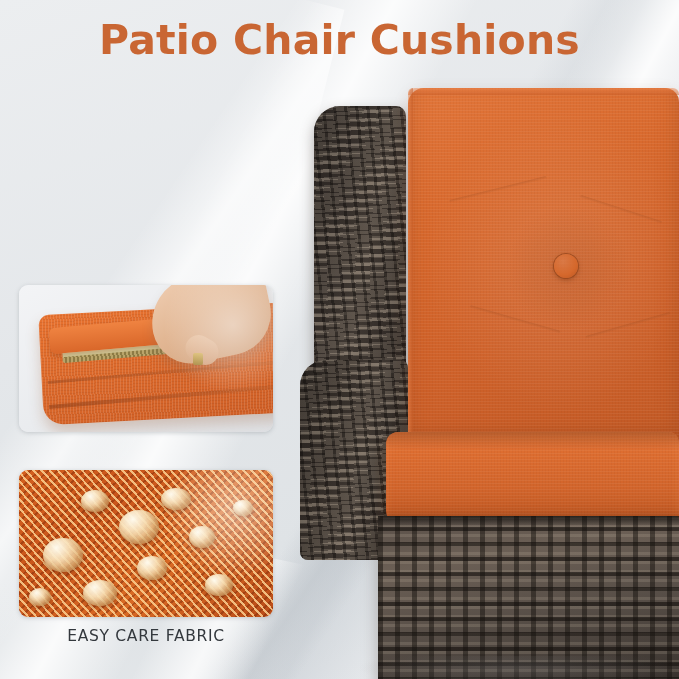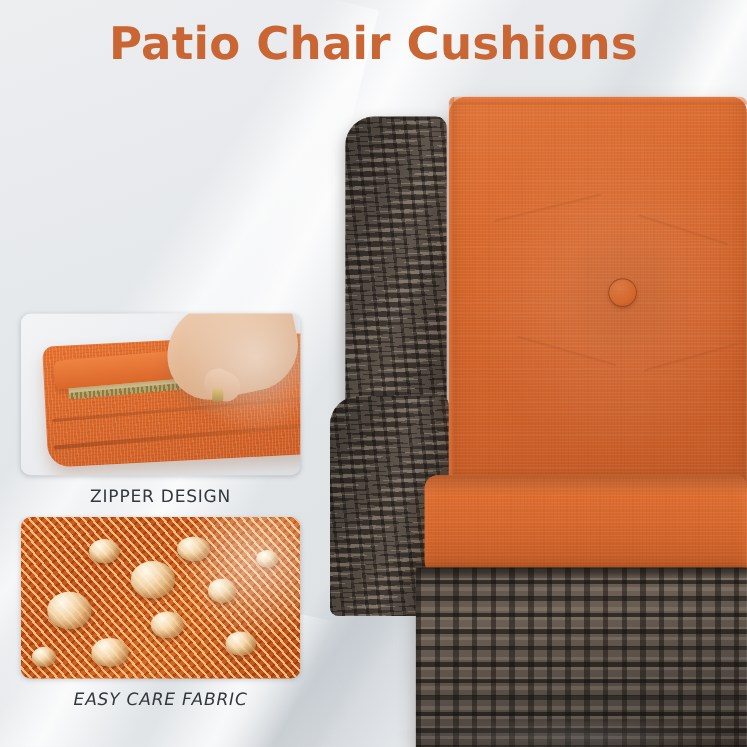--- a/index.html
+++ b/index.html
@@ -42,21 +42,21 @@
     position:relative;width:254px;height:147px;border-radius:9px;overflow:hidden;
     box-shadow:0 1px 4px rgba(120,128,136,.35);
   }
   .feature .caption{
     margin-top:10px;text-align:center;
     font-size:15.5px;letter-spacing:.7px;color:#33383d;
     font-family:"DejaVu Sans","Liberation Sans",sans-serif;
   }
   #feature-foam{top:89px;}
   #feature-zipper{top:285px;}
-  #feature-fabric{top:470px;font-style:italic;}
+  #feature-fabric{top:470px;}
 
   
   .foam-bg{position:absolute;inset:0;
     background:linear-gradient(180deg,#9aa2a4 0%,#97a0a2 34%,#d9dcc4 36%,#e7e8ba 46%,#e3e5ae 70%,#dcdfa2 100%);}
   .foam-top-shade{position:absolute;left:0;top:0;width:100%;height:52px;
     background:linear-gradient(180deg,#8e9799 0%,#98a1a2 70%,#b8bdb0 100%);}
   .foam-body{position:absolute;left:0;top:48px;width:100%;height:99px;
     background:radial-gradient(ellipse 180% 120% at 50% -20%, #f3f3d8 0%, #e9ead9 18%, #e2e4ae 45%, #d9dc9e 100%);}
   .foam-dip{position:absolute;left:18px;top:62px;width:190px;height:70px;
     border-radius:50%;
@@ -210,21 +210,20 @@
         <div class="zip-flap"></div>
         <div class="zip-teeth"></div>
         <div class="zip-seam"></div>
         <div class="zip-seam2"></div>
       </div>
       <div class="zip-hand"></div>
       <div class="zip-thumbf"></div>
       <div class="zip-pull"></div>
       <div class="thumb-glow"></div>
     </div>
-    <div class="caption">ZIPPER DESIGN</div>
   </div>
 
   <div class="feature" id="feature-fabric">
     <div class="thumb">
       <div class="fab-bg"></div>
       <div class="fab-weave"></div>
       <div id="droplet-layer">
           <div class="drop" style="left: 24px; top: 68px; width: 40px; height: 34px;"></div>
           <div class="drop" style="left: 62px; top: 20px; width: 28px; height: 22px;"></div>
           <div class="drop" style="left: 100px; top: 40px; width: 40px; height: 34px;"></div>

